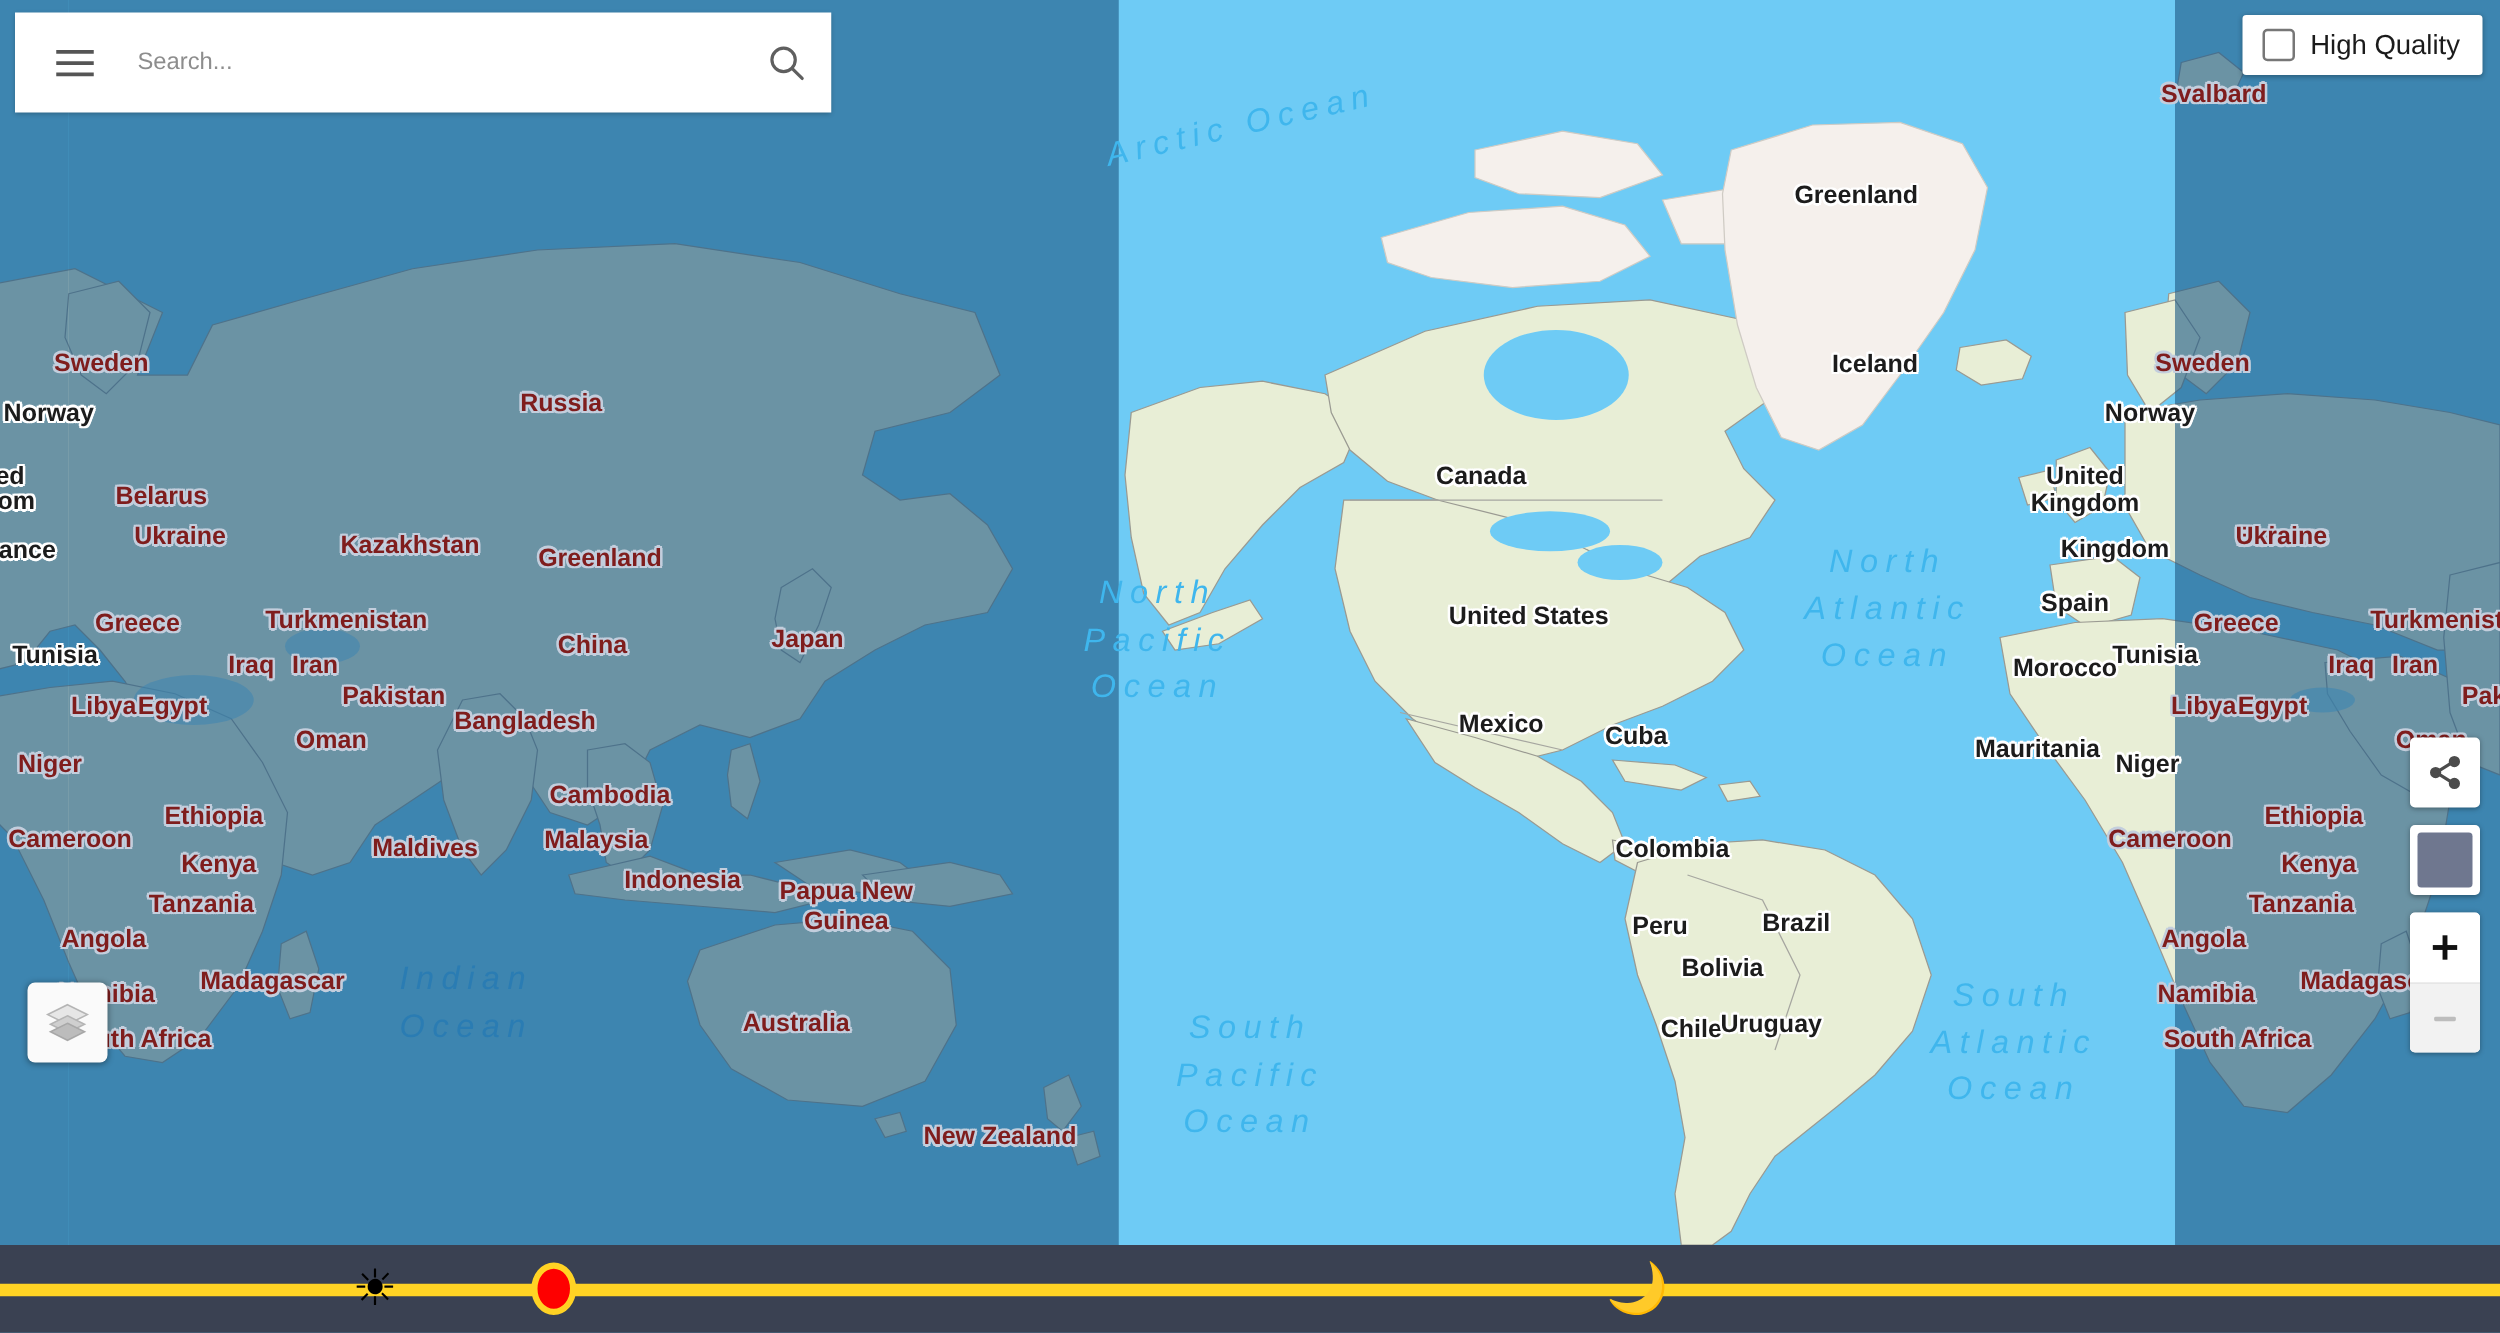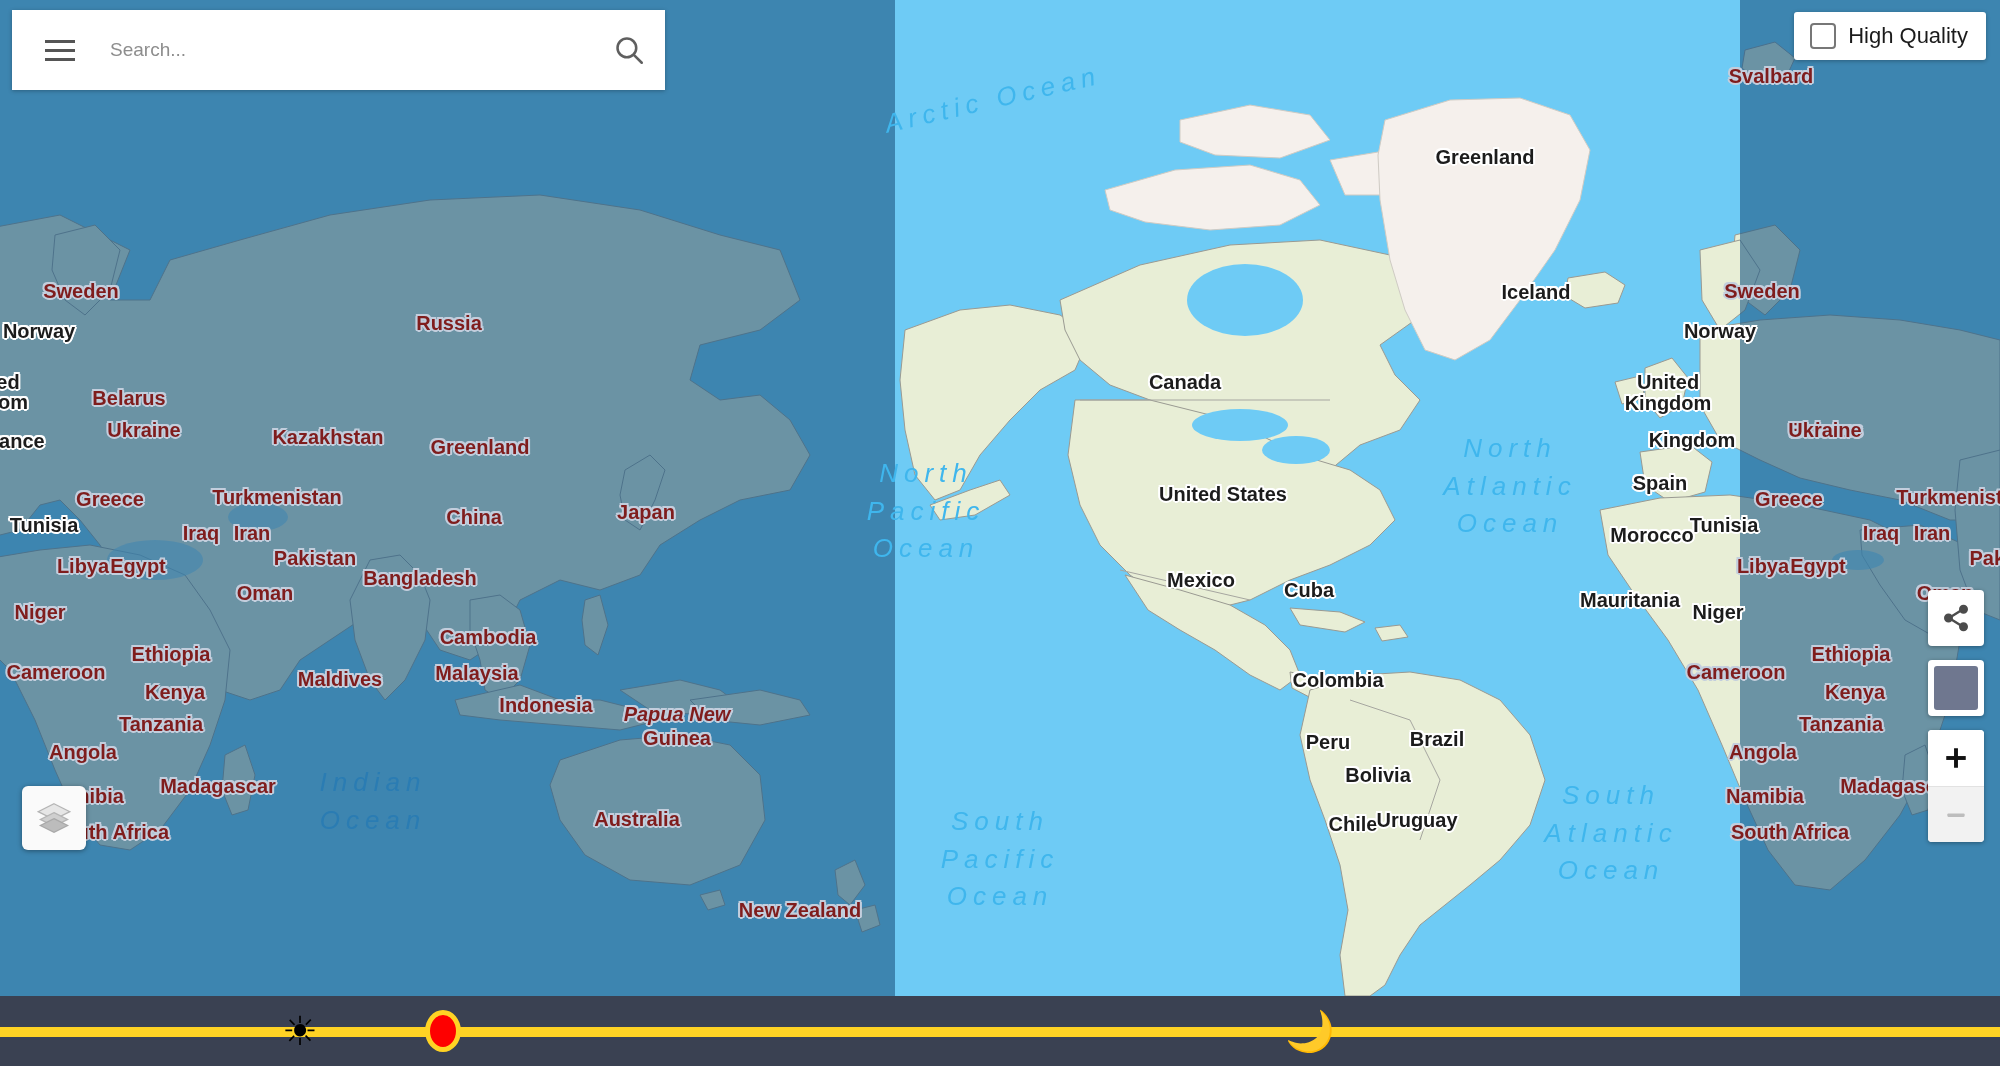--- a/index.html
+++ b/index.html
@@ -332,32 +332,32 @@
         <div class="lbl country dark" style="left: 420px; top: 578px;">Bangladesh</div>
         <div class="lbl country dark" style="left: 265px; top: 593px;">Oman</div>
         <div class="lbl country dark" style="left: 40px; top: 612px;">Niger</div>
         <div class="lbl country dark" style="left: 171px; top: 654px;">Ethiopia</div>
         <div class="lbl country dark" style="left: 488px; top: 637px;">Cambodia</div>
         <div class="lbl country dark" style="left: 477px; top: 673px;">Malaysia</div>
         <div class="lbl country dark" style="left: 340px; top: 679px;">Maldives</div>
         <div class="lbl country dark" style="left: 56px; top: 672px;">Cameroon</div>
         <div class="lbl country dark" style="left: 175px; top: 692px;">Kenya</div>
         <div class="lbl country dark" style="left: 546px; top: 705px;">Indonesia</div>
-        <div class="lbl country dark" style="left: 677px; top: 714px; font-style: italic;">Papua New</div>
+        <div class="lbl country dark" style="left: 677px; top: 714px;">Papua New</div>
         <div class="lbl country dark" style="left: 677px; top: 738px;">Guinea</div>
         <div class="lbl country dark" style="left: 161px; top: 724px;">Tanzania</div>
         <div class="lbl country dark" style="left: 83px; top: 752px;">Angola</div>
         <div class="lbl country dark" style="left: 85px; top: 796px;">Namibia</div>
         <div class="lbl country dark" style="left: 218px; top: 786px;">Madagascar</div>
         <div class="lbl country dark" style="left: 637px; top: 819px;">Australia</div>
         <div class="lbl country dark" style="left: 110px; top: 832px;">South Africa</div>
         <div class="lbl country dark" style="left: 800px; top: 910px;">New Zealand</div>
         <div class="lbl country" style="left: 1485px; top: 157px;">Greenland</div>
         <div class="lbl country dark" style="left: 1771px; top: 76px;">Svalbard</div>
-        <div class="lbl country" style="left: 1536px; top: 292px;">Iceland</div>
+        <div class="lbl country" style="left: 1500px; top: 292px;">Iceland</div>
         <div class="lbl country" style="left: 1185px; top: 382px;">Canada</div>
         <div class="lbl country" style="left: 1668px; top: 382px;">United</div>
         <div class="lbl country" style="left: 1668px; top: 403px;">Kingdom</div>
         <div class="lbl country" style="left: 1692px; top: 440px;">Kingdom</div>
         <div class="lbl country" style="left: 1660px; top: 483px;">Spain</div>
         <div class="lbl country" style="left: 1223px; top: 494px;">United States</div>
         <div class="lbl country" style="left: 1652px; top: 535px;">Morocco</div>
         <div class="lbl country" style="left: 1724px; top: 525px;">Tunisia</div>
         <div class="lbl country" style="left: 1201px; top: 580px;">Mexico</div>
         <div class="lbl country" style="left: 1309px; top: 590px;">Cuba</div>

